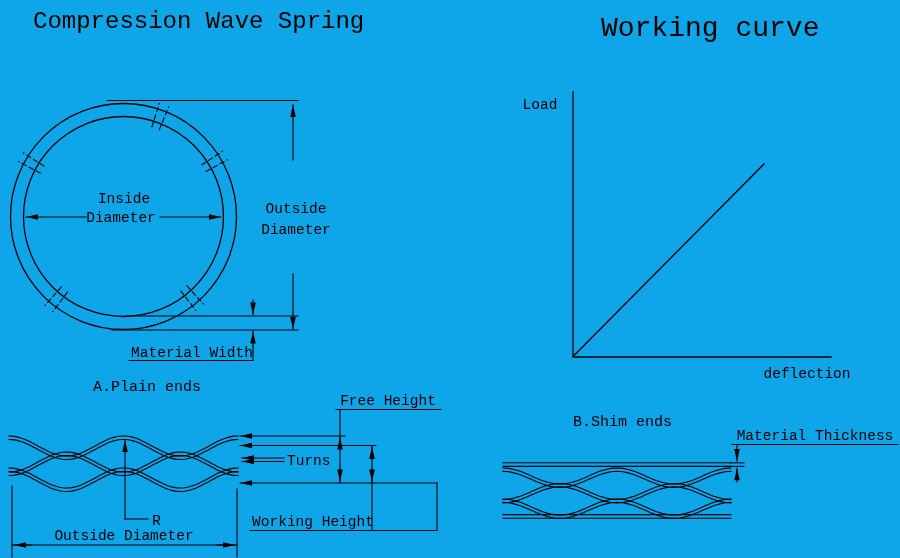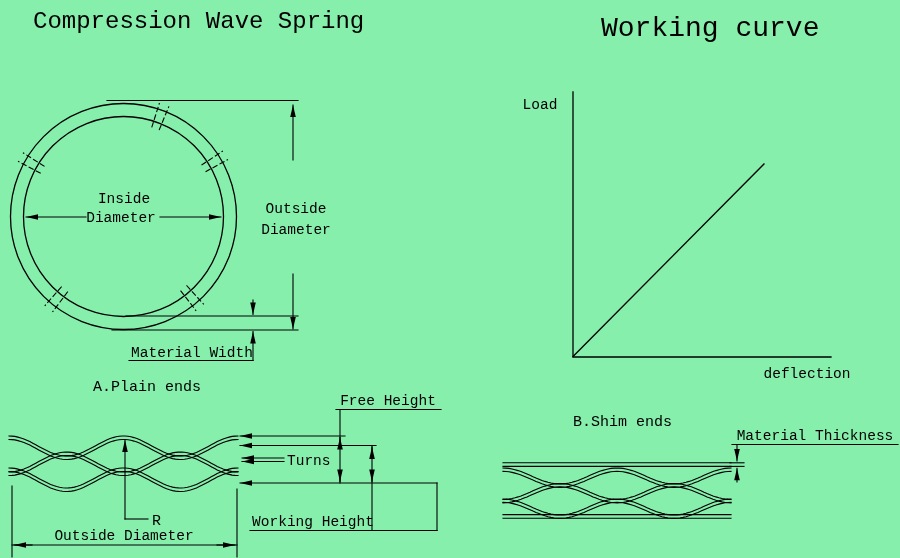--- a/index.html
+++ b/index.html
@@ -1,16 +1,16 @@
 <!DOCTYPE html>
 <html><head>
 <meta charset="utf-8">
 <style>
   html,body{margin:0;padding:0;background:#fff;}
-  #stage{position:relative;width:900px;height:558px;background:#86efac;overflow:hidden;}
+  #stage{position:relative;width:900px;height:558px;background:#0ea5e9;overflow:hidden;}
   svg{display:block;}
   svg text{font-family:"Liberation Mono","DejaVu Sans Mono",monospace;fill:#000;}
   .ln{stroke:#000;stroke-width:1.1;fill:none;stroke-linecap:square;}
   .thick{stroke-width:1.3;}
   .dash{stroke-dasharray:4.5 3.5;}
   .t14{font-size:14.5px;}
   .t15{font-size:15px;}
   .title-l{font-size:24px;}
   .title-r{font-size:28px;}
   .mid{text-anchor:middle;}

